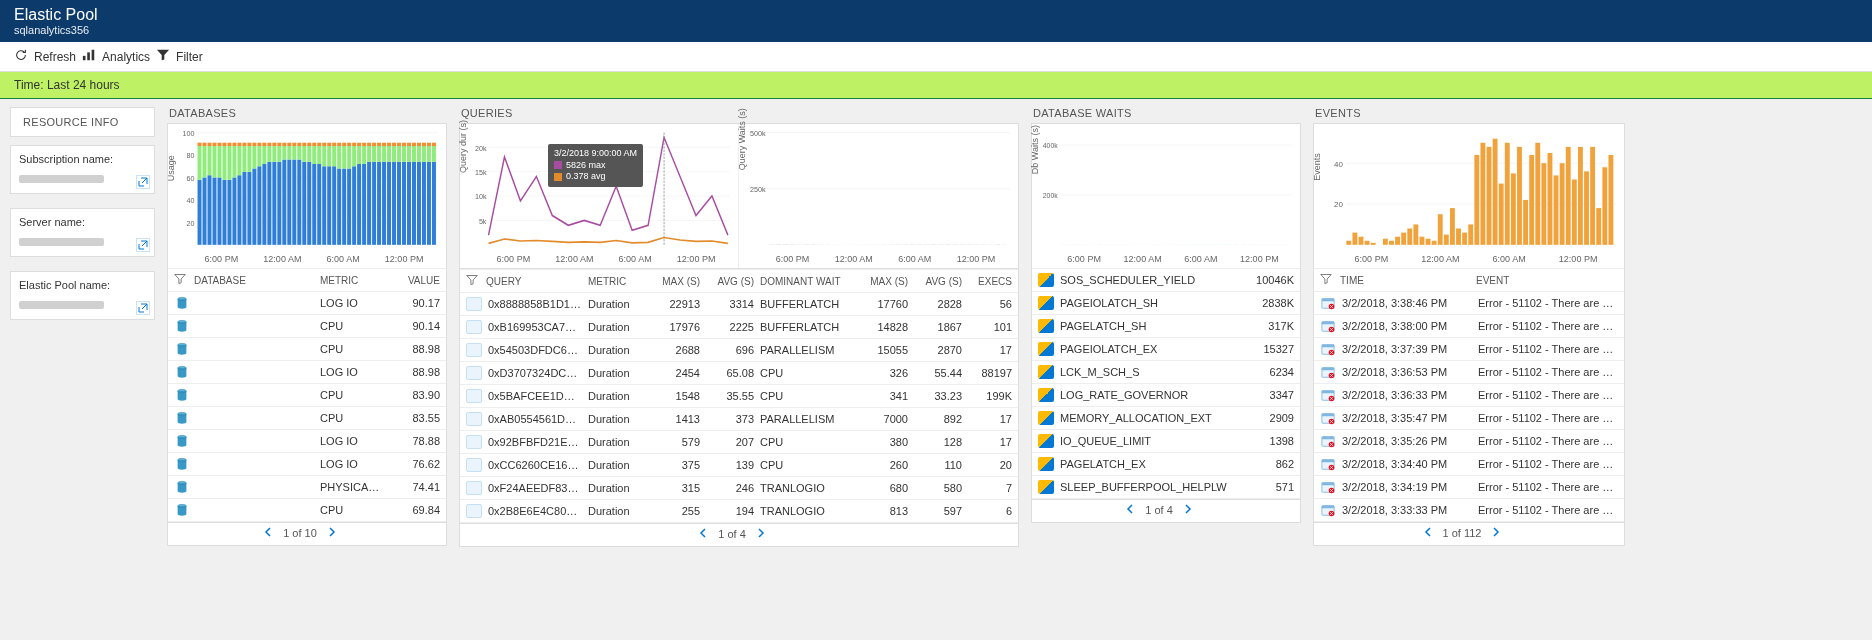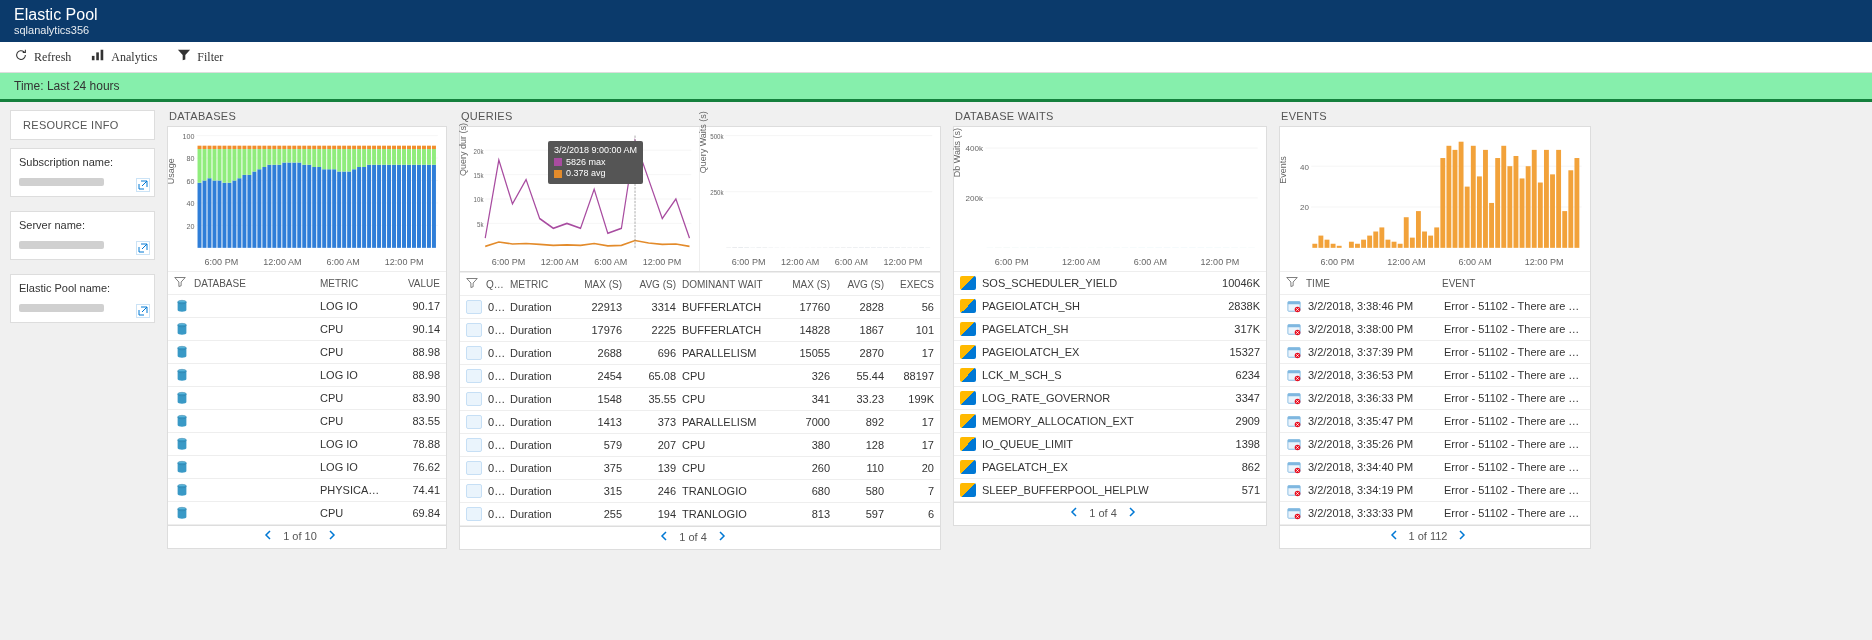--- a/index.html
+++ b/index.html
@@ -1,23 +1,23 @@
 <!DOCTYPE html>
 <html><head>
 <meta charset="utf-8">
 <style>
   * { box-sizing: border-box; }
   html, body { margin: 0; padding: 0; font-family: "Segoe UI", Arial, sans-serif; font-size: 12px; color: #333; background: #f0f0f0; }
   .header-banner { background: #0b3a6b; color: #fff; padding: 6px 14px; }
   .header-banner .title { font-size: 16px; font-weight: 400; }
   .header-banner .subtitle { font-size: 11px; opacity: .9; }
-  .toolbar { background: #fff; display: flex; align-items: flex-end; gap: 20px; padding: 6px 14px; border-bottom: 1px solid #ddd; font-family: Liberation Serif, serif; }
+  .toolbar { background: #fff; display: flex; align-items: flex-end; gap: 6px; padding: 6px 14px; border-bottom: 1px solid #ddd; }
   .toolbar-btn { display: inline-flex; align-items: center; gap: 6px; cursor: pointer; color: #333; }
   .toolbar-btn svg { width: 14px; height: 14px; }
-  .time-row { background: #86efac; padding: 6px 14px; border-bottom: 3px solid #15803d; font-size: 12px; }
+  .time-row { background: #bef264; padding: 6px 14px; border-bottom: 1px solid #15803d; font-size: 12px; }
   .content { display: flex; gap: 12px; padding: 8px 10px 16px 10px; align-items: flex-start; }
   .panel { background: transparent; }
   .panel-title { font-size: 11px; letter-spacing: .3px; color: #555; margin-bottom: 4px; padding-left: 2px; }
 
   
   .res-panel { width: 145px; display: flex; flex-direction: column; gap: 14px; }
   .res-title-wrap { background:#fff; border:1px solid #ddd; padding:8px 10px; margin-bottom:-6px;}
   .res-card { background: #fff; border: 1px solid #ddd; position: relative; padding: 7px 8px 10px 8px; }
   .res-card .lbl { font-size: 11px; color: #333; margin-bottom: 10px; }
   .res-card .redacted { width: 85px; height: 8px; background: #d0d0d0; border-radius: 2px; }
@@ -67,22 +67,22 @@
   .q-col-exec{flex:0 0 44px;}
 
   .w-col-type{flex:1 1 auto;}
   .w-col-total{flex:0 0 60px;text-align:right;}
 
   .e-col-time{flex:0 0 130px;}
   .e-col-event{flex:1 1 auto;}
 
   
   .p-db{width:280px;}
-  .p-q{width:482px;}
-  .p-w{width:314px;}
+  .p-q{width:560px;}
+  .p-w{width:270px;}
   .p-e{width:312px;}
 
 </style>
 </head>
 <body>
 
 <div class="header-banner">
   <div class="title">Elastic Pool</div>
   <div class="subtitle">sqlanalytics356</div>
 </div>
@@ -473,21 +473,21 @@
               <line x1="22" y1="59.391304347826086" x2="258" y2="59.391304347826086" stroke="#eee" stroke-width="0.5"></line>
               <text x="20" y="62.391304347826086" text-anchor="end" font-size="7" fill="#666">10k</text>
               <line x1="22" y1="38.08695652173913" x2="258" y2="38.08695652173913" stroke="#eee" stroke-width="0.5"></line>
               <text x="20" y="41.08695652173913" text-anchor="end" font-size="7" fill="#666">15k</text>
               <line x1="22" y1="16.782608695652172" x2="258" y2="16.782608695652172" stroke="#eee" stroke-width="0.5"></line>
               <text x="20" y="19.782608695652172" text-anchor="end" font-size="7" fill="#666">20k</text>
               <path d="M22 93.47826086956522L37.6 25.304347826086953L53.2 63.65217391304348L68.80000000000001 42.347826086956516L84.4 76.43478260869566L100 84.95652173913044L115.60000000000001 80.69565217391305L131.2 84.95652173913044L146.8 50.869565217391305L162.4 89.21739130434783L178 84.95652173913044L193.6 8.26086956521739L209.20000000000002 42.347826086956516L224.8 76.43478260869566L240.4 59.391304347826086L256 93.47826086956522" fill="none" stroke="#a84ca0" stroke-width="1.4"></path>
               <path d="M22 100.72173913043478L37.6 96.88695652173914L53.2 98.59130434782608L68.80000000000001 98.16521739130435L84.4 99.01739130434783L100 99.8695652173913L115.60000000000001 99.44347826086957L131.2 99.8695652173913L146.8 98.16521739130435L162.4 100.29565217391304L178 99.8695652173913L193.6 95.6086956521739L209.20000000000002 97.73913043478261L224.8 99.01739130434783L240.4 98.59130434782608L256 100.72173913043478" fill="none" stroke="#e38b2b" stroke-width="1.4"></path>
               <line x1="193.6" y1="4" x2="193.6" y2="102" stroke="#888" stroke-width="0.7" stroke-dasharray="2 1"></line>
             </svg>
-          <div class="tooltip-box" style="top:14px;left:88px;">
+          <div class="tooltip-box" style="top:20px;left:88px;">
             <div>3/2/2018 9:00:00 AM</div>
             <div><span class="sw" style="background:#a84ca0"></span><span>5826  max</span></div>
             <div><span class="sw" style="background:#e38b2b"></span><span>0.378  avg</span></div>
           </div>
         </div>
         <div class="xaxis" id="xaxis-q">
             <span>6:00 PM</span>
             <span>12:00 AM</span>
             <span>6:00 AM</span>
             <span>12:00 PM</span>

